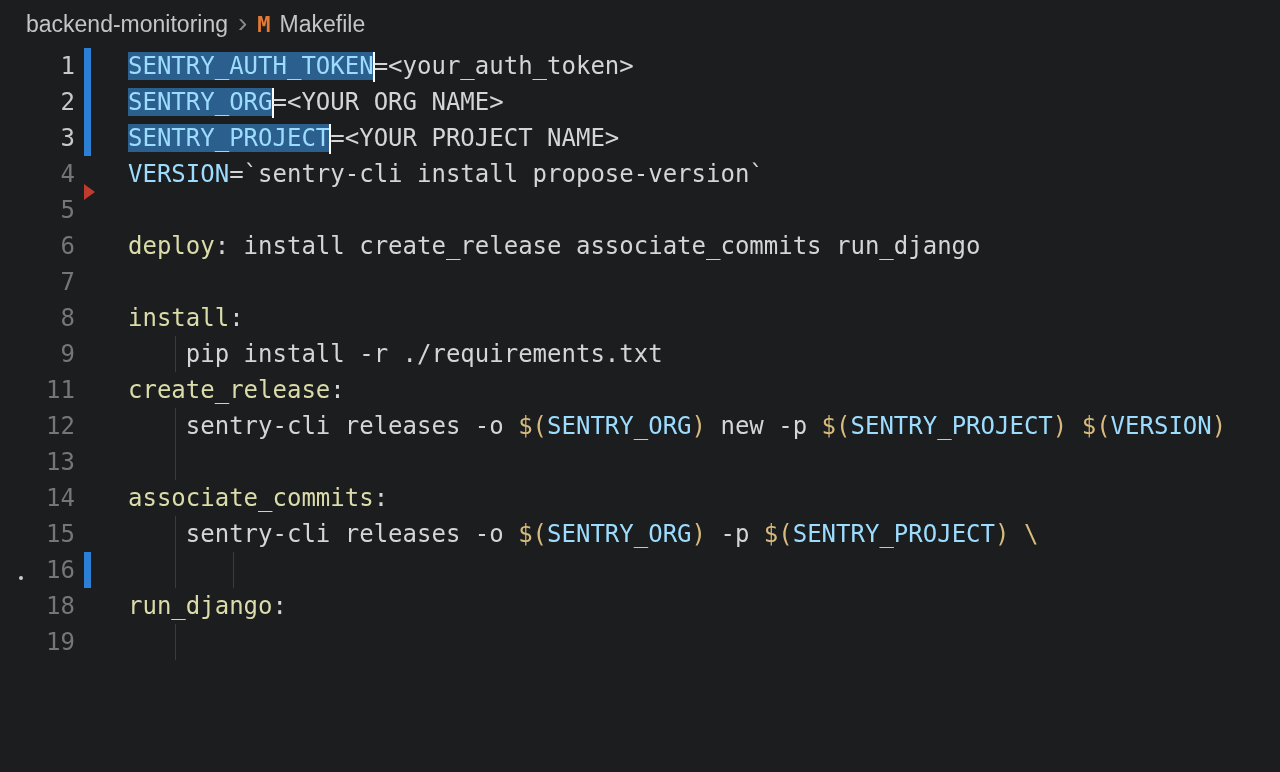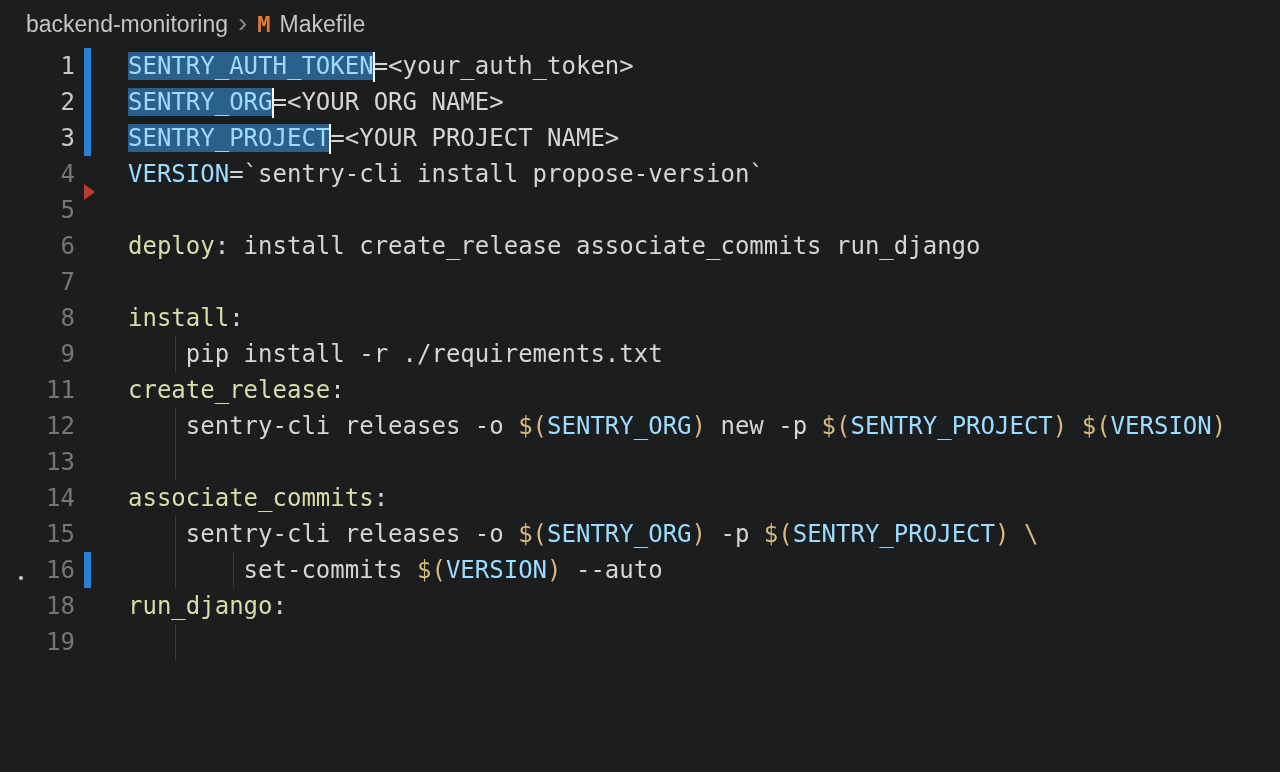--- a/index.html
+++ b/index.html
@@ -83,20 +83,20 @@
         <div class="line"><div class="num">5</div><div class="gslot"><div class="delmark"></div></div><div class="code"></div></div>
         <div class="line"><div class="num">6</div><div class="gslot"></div><div class="code"><span class="t">deploy</span><span>: install create_release associate_commits run_django</span></div></div>
         <div class="line"><div class="num">7</div><div class="gslot"></div><div class="code"></div></div>
         <div class="line"><div class="num">8</div><div class="gslot"></div><div class="code"><span class="t">install</span><span>:</span></div></div>
         <div class="line"><div class="num">9</div><div class="gslot"></div><div class="guide" style="left: 175px;"></div><div class="code"><span>    pip install -r ./requirements.txt</span></div></div>
         <div class="line"><div class="num">11</div><div class="gslot"></div><div class="code"><span class="t">create_release</span><span>:</span></div></div>
         <div class="line"><div class="num">12</div><div class="gslot"></div><div class="guide" style="left: 175px;"></div><div class="code"><span>    sentry-cli releases -o </span><span class="g">$(</span><span class="v">SENTRY_ORG</span><span class="g">)</span><span> new -p </span><span class="g">$(</span><span class="v">SENTRY_PROJECT</span><span class="g">)</span><span> </span><span class="g">$(</span><span class="v">VERSION</span><span class="g">)</span></div></div>
         <div class="line"><div class="num">13</div><div class="gslot"></div><div class="guide" style="left: 175px;"></div><div class="code"></div></div>
         <div class="line"><div class="num">14</div><div class="gslot"></div><div class="code"><span class="t">associate_commits</span><span>:</span></div></div>
         <div class="line"><div class="num">15</div><div class="gslot"></div><div class="guide" style="left: 175px;"></div><div class="code"><span>    sentry-cli releases -o </span><span class="g">$(</span><span class="v">SENTRY_ORG</span><span class="g">)</span><span> -p </span><span class="g">$(</span><span class="v">SENTRY_PROJECT</span><span class="g">)</span><span> </span><span class="g">\</span></div></div>
-        <div class="line"><div class="num">16</div><div class="gslot"><div class="modbar"></div></div><div class="guide" style="left: 175px;"></div><div class="guide" style="left: 233px;"></div><div class="code"><span>        set-commits </span><span class="g">$(</span><span class="v">VERSION</span><span class="g">)</span><span> --auto</span></div></div>
+        <div class="line"><div class="num">16</div><div class="gslot"><div class="modbar"></div></div><div class="guide" style="left: 175px;"></div><div class="guide" style="left: 233px;"></div></div>
         <div class="line"><div class="num">18</div><div class="gslot"></div><div class="code"><span class="t">run_django</span><span>:</span></div></div>
         <div class="line"><div class="num">19</div><div class="gslot"></div><div class="guide" style="left: 175px;"></div></div>
       </div>
   </div>
 
   <div class="stray"></div>
 </div>
 
 </body></html>

